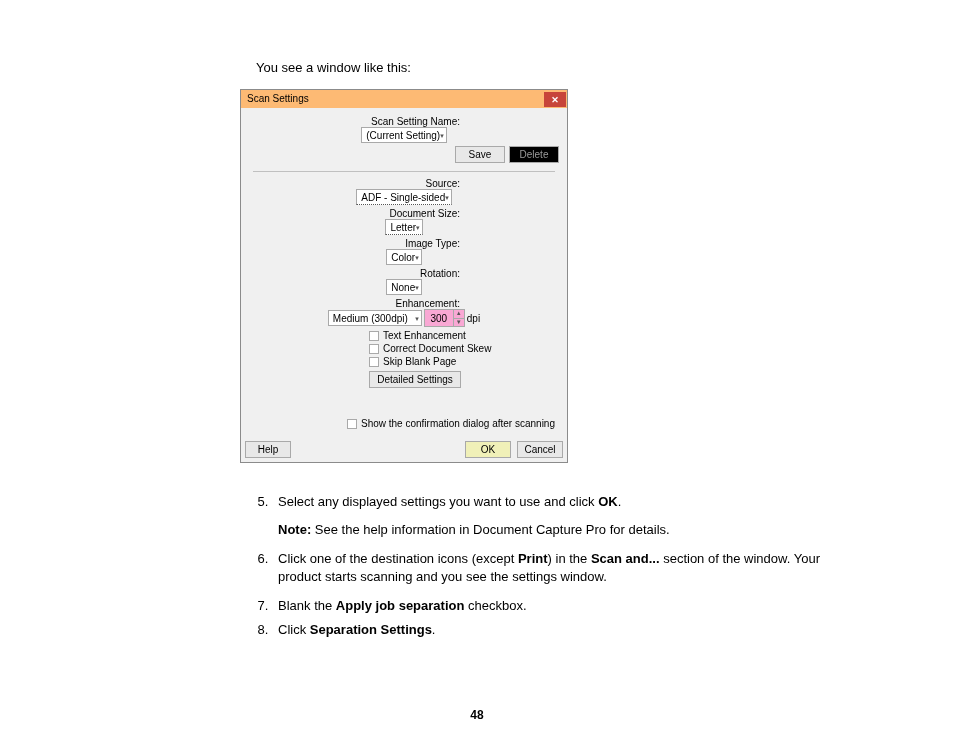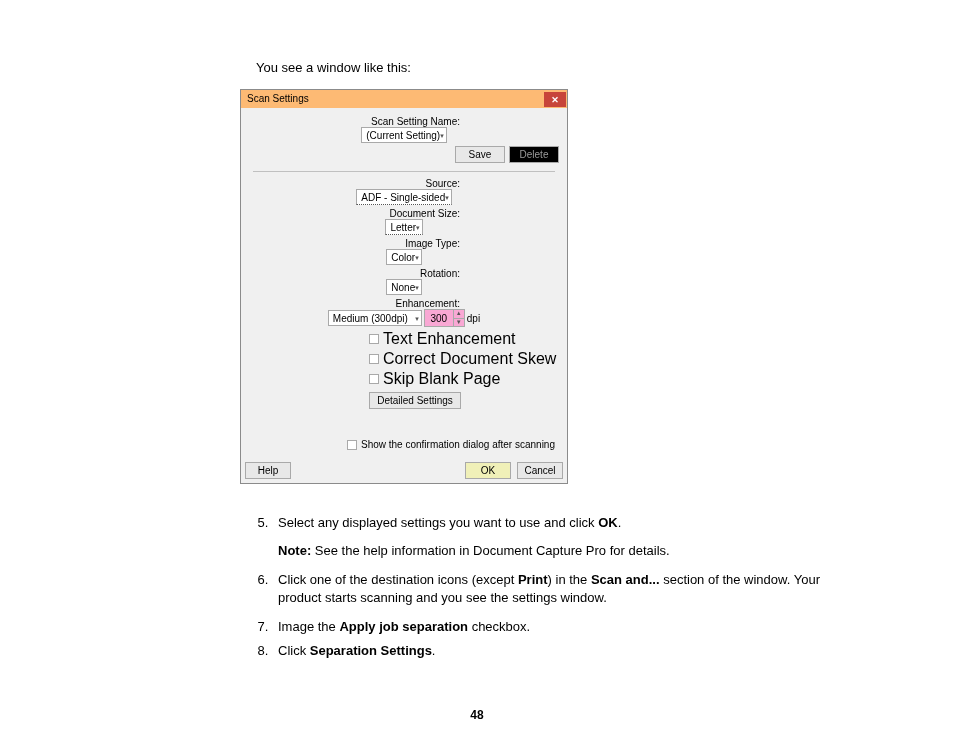--- a/index.html
+++ b/index.html
@@ -72,21 +72,21 @@
   .btn-small { width: 50px; }
   .btn-row { display: flex; justify-content: flex-end; gap: 4px; padding-left: 120px; margin: 3px 0 8px 0; }
   .btn.disabled { color: #9a9a9a; background:#000000;text-align:center; }
   .res-combo { display:inline-flex; align-items:center; gap:2px; width:100%;}
   .res-sel { width: 94px; }
   .spinbox { display:inline-flex; border:1px solid #a9a9a9; background:#f9a8d4; height:16px; }
   .spin-val { width:28px; text-align:center; font-size:10px; display:flex;align-items:center;justify-content:center; }
   .spin-btns { display:flex; flex-direction:column; border-left:1px solid #a9a9a9; }
   .spin-up, .spin-down { width:10px; height:8px; font-size:6px; line-height:6px; text-align:center; color:#555;}
   .spin-down { border-top:1px solid #a9a9a9; }
-  .chk-row { display:flex; align-items:center; gap:4px; margin-left:120px; margin-bottom:2px; font-size:16px;}
+  .chk-row { display:flex; align-items:center; gap:4px; margin-left:120px; margin-bottom:2px; font-size:10px;}
   .chk { width:10px; height:10px; border:1px solid #a9a9a9; background:#fff; box-sizing:border-box; }
   .det-btn { width:92px; margin-left:120px; margin-top:2px; }
   .confirm-row { display:flex; align-items:center; justify-content:flex-end; gap:4px; margin:30px 4px 6px 0; font-size:10px;}
   .footer-row { display:flex; align-items:center; justify-content:space-between; padding:0 4px 4px 4px;gap:12px;}
   .ok-cancel { display:flex; gap:6px; }
   .help-btn { width:46px; }
   .ok-btn { width:46px; background:#f0f0b8;}
   .cancel-btn { width:46px; }
   .fieldset-line { border-top:1px solid #c0c0c0; margin:2px 4px 6px 4px; }
   
@@ -214,21 +214,21 @@
     <li>
       <span>Select any displayed settings you want to use and click </span><b>OK</b><span>.</span>
       <div class="note">
         <b>Note:</b><span> See the help information in Document Capture Pro for details.</span>
       </div>
     </li>
     <li>
       <span>Click one of the destination icons (except </span><b>Print</b><span>) in the </span><b>Scan and...</b><span> section of the window. Your product starts scanning and you see the settings window.</span>
     </li>
     <li class="tight">
-      <span>Image the </span><b>Apply job separation</b><span> checkbox.</span>
+      <span>Blank the </span><b>Apply job separation</b><span> checkbox.</span>
     </li>
     <li class="tight">
       <span>Click </span><b>Separation Settings</b><span>.</span>
     </li>
   </ol>
 </div>
 
 <div class="pagenum">48</div>
 
 </body></html>

